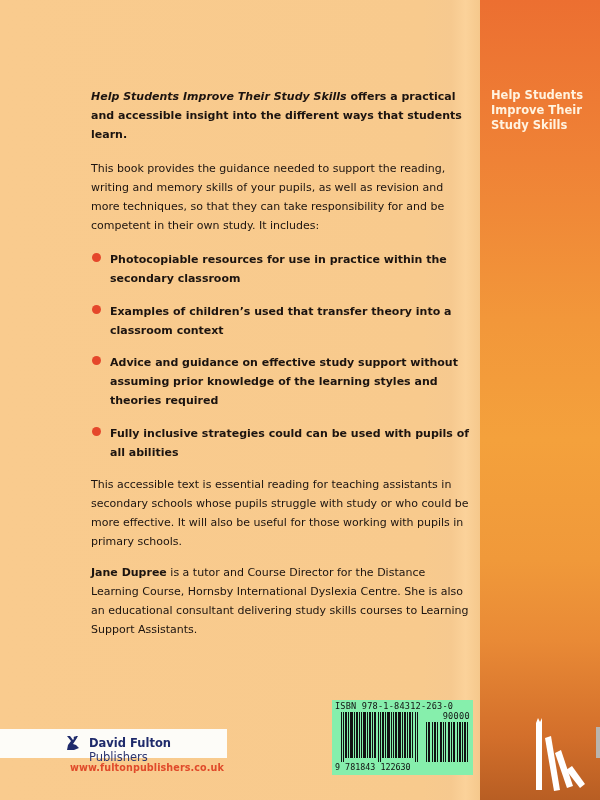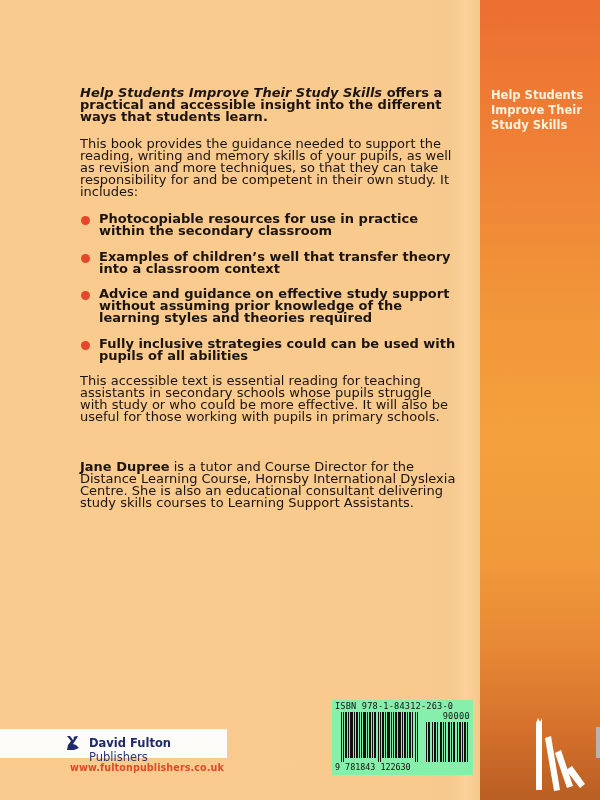--- a/index.html
+++ b/index.html
@@ -15,21 +15,21 @@
       background: linear-gradient(to right, #f9cb8e 0%, #f8ca8d 88%, #f6c98f 94%, #fbd29a 97%, #f5c88c 100%);
     }
     .spine {
       position: absolute; left: 480px; top: 0; width: 120px; height: 800px;
       background: linear-gradient(to bottom, #ec6f31 0%, #ef8236 20%, #f2973a 40%, #f4a13c 55%, #f0993a 70%, #e98a36 80%, #d36f2b 92%, #b85e23 100%);
     }
     .spine-title {
       position: absolute; left: 491px; top: 88px; width: 105px;
       color: #fff3e0; font-weight: bold; font-size: 11.5px; line-height: 15px;
     }
-    .content { position: absolute; left: 80px; top: 87px; width: 380px; font-size: 13px; line-height: 12px; }
+    .content { position: absolute; left: 91px; top: 87px; width: 380px; font-size: 11px; line-height: 19px; }
     .p { margin-bottom: 15px; }
     .lead { font-weight: bold; }
     .lead em { font-style: italic; }
     .bullets { list-style: none; margin-bottom: 5px; }
     .bullets li { position: relative; padding-left: 19px; font-weight: bold; margin-bottom: 13.5px; }
     .bullet-dot {
       position: absolute; left: 1px; top: 3px; width: 9px; height: 9px; border-radius: 50%;
       background: #e5472b;
     }
     .author-name { font-weight: bold; }
@@ -68,26 +68,26 @@
   <div>Study Skills</div>
 </div>
 
 <div class="content">
   <p class="p lead"><em>Help Students Improve Their Study Skills</em><span> offers a practical and accessible insight into the different ways that students learn.</span></p>
 
   <p class="p">This book provides the guidance needed to support the reading, writing and memory skills of your pupils, as well as revision and more techniques, so that they can take responsibility for and be competent in their own study. It includes:</p>
 
   <ul class="bullets">
     <li><span class="bullet-dot"></span><span>Photocopiable resources for use in practice within the secondary classroom</span></li>
-    <li><span class="bullet-dot"></span><span>Examples of children’s well that transfer theory into a classroom context</span></li>
+    <li><span class="bullet-dot"></span><span>Examples of children’s used that transfer theory into a classroom context</span></li>
     <li><span class="bullet-dot"></span><span>Advice and guidance on effective study support without assuming prior knowledge of the learning styles and theories required</span></li>
     <li><span class="bullet-dot"></span><span>Fully inclusive strategies could can be used with pupils of all abilities</span></li>
   </ul>
 
-  <p class="p" style="margin-bottom:38px">This accessible text is essential reading for teaching assistants in secondary schools whose pupils struggle with study or who could be more effective.  It will also be useful for those working with pupils in primary schools.</p>
+  <p class="p" style="margin-bottom:12px">This accessible text is essential reading for teaching assistants in secondary schools whose pupils struggle with study or who could be more effective.  It will also be useful for those working with pupils in primary schools.</p>
 
   <p class="p"><span class="author-name">Jane Dupree</span><span> is a tutor and Course Director for the Distance Learning Course, Hornsby International Dyslexia Centre. She is also an educational consultant delivering study skills courses to Learning Support Assistants.</span></p>
 </div>
 
 <div class="publisher-band">
   <svg class="logo-icon" viewBox="0 0 14 16">
     <path d="M1 1 L5 6 L2 10 L1 15 L8 15 L13 13 L10 10 L7 9 L9 6 L12 1 L10 1 L7 5 L4 1 Z" fill="#1e2a6b"></path>
     <circle cx="9" cy="3" r="1.4" fill="#1e2a6b"></circle>
   </svg>
   <div class="pub-name"><b>David Fulton</b><span class="light"> Publishers</span></div>

